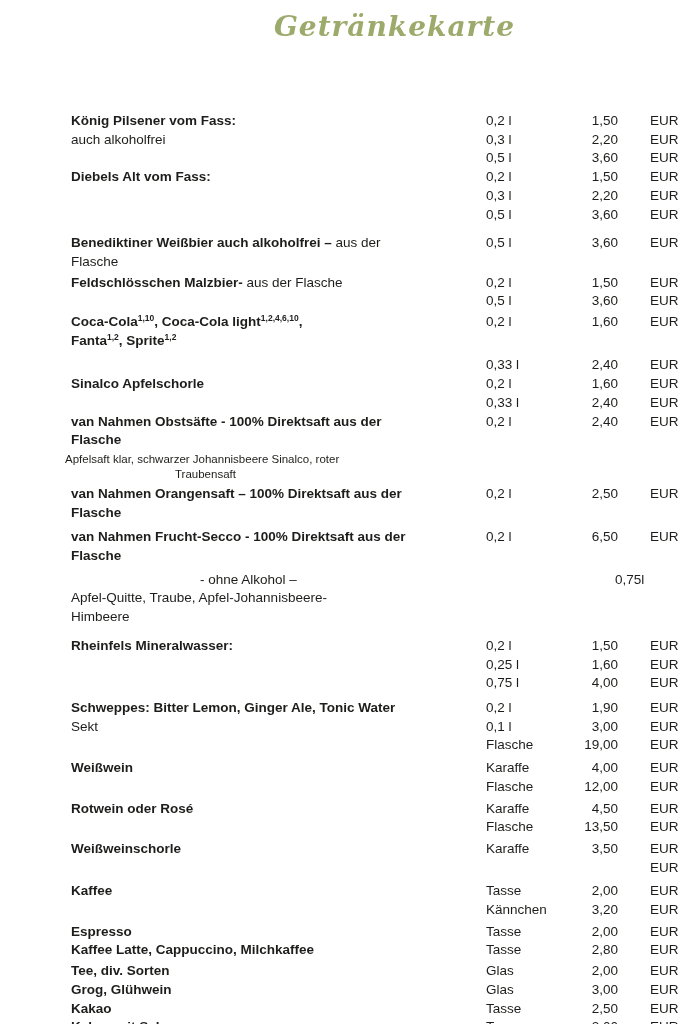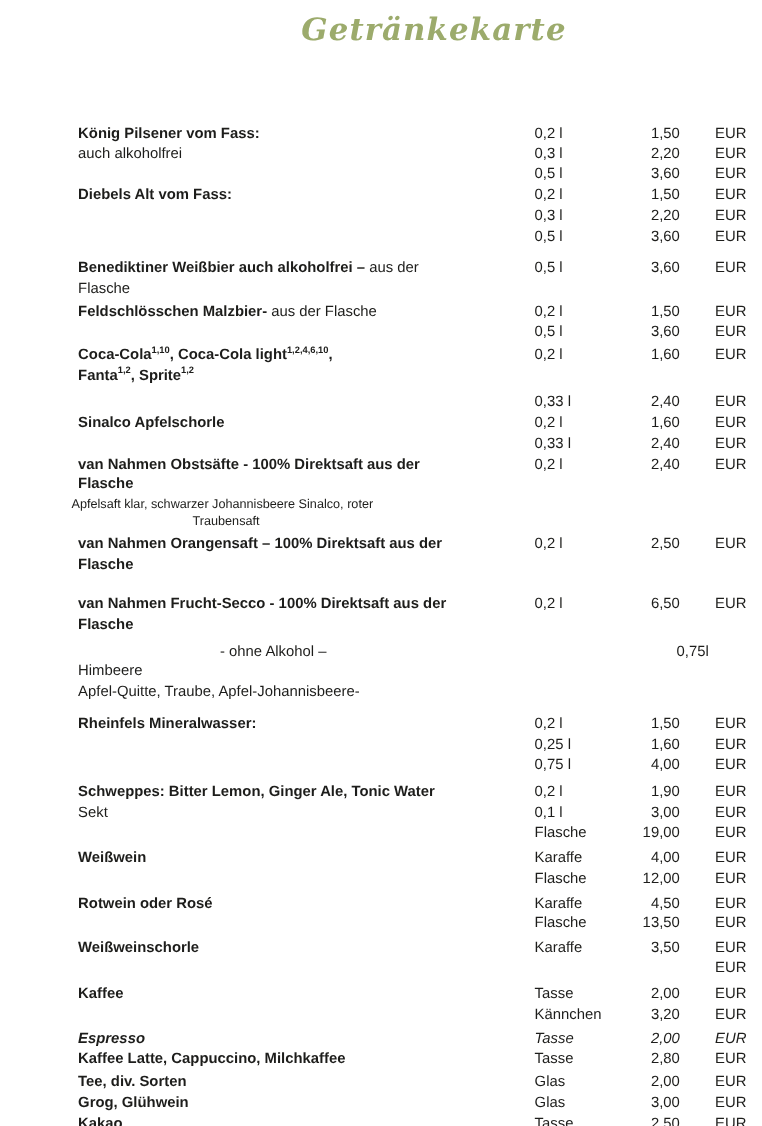--- a/index.html
+++ b/index.html
@@ -204,45 +204,45 @@
     <div class="c-vol">0,2 l</div>
     <div class="c-price">2,50</div>
     <div class="c-cur">EUR</div>
   </div>
     <div class="row">
     <div class="c-item"><span class="b fmt">Flasche</span><span class="r fmt"></span></div>
     <div class="c-vol"></div>
     <div class="c-price"></div>
     <div class="c-cur"></div>
   </div>
-    <div class="row" style="margin-top: 18px;">
+    <div class="row" style="margin-top: 6px;">
     <div class="c-item"><span class="b fmt">van Nahmen Frucht-Secco - 100% Direktsaft aus der</span><span class="r fmt"></span></div>
     <div class="c-vol">0,2 l</div>
     <div class="c-price">6,50</div>
     <div class="c-cur">EUR</div>
   </div>
     <div class="row">
     <div class="c-item"><span class="b fmt">Flasche</span><span class="r fmt"></span></div>
     <div class="c-vol"></div>
     <div class="c-price"></div>
     <div class="c-cur"></div>
   </div>
     <div class="row indent-center" style="margin-top: 5px;">
     <div class="c-item"><span class="b fmt"></span><span class="r fmt">- ohne Alkohol –</span></div>
     <div class="c-vol">0,75l</div>
 
   </div>
     <div class="row">
+    <div class="c-item"><span class="b fmt"></span><span class="r fmt">Apfel-Quitte, Traube, Apfel-Johannisbeere-</span></div>
+    <div class="c-vol"></div>
+    <div class="c-price"></div>
+    <div class="c-cur"></div>
+  </div>
+    <div class="row">
     <div class="c-item"><span class="b fmt"></span><span class="r fmt">Himbeere</span></div>
-    <div class="c-vol"></div>
-    <div class="c-price"></div>
-    <div class="c-cur"></div>
-  </div>
-    <div class="row">
-    <div class="c-item"><span class="b fmt"></span><span class="r fmt">Apfel-Quitte, Traube, Apfel-Johannisbeere-</span></div>
     <div class="c-vol"></div>
     <div class="c-price"></div>
     <div class="c-cur"></div>
   </div>
     <div class="row" style="margin-top: 10px;">
     <div class="c-item"><span class="b fmt">Rheinfels Mineralwasser:</span><span class="r fmt"></span></div>
     <div class="c-vol">0,2 l</div>
     <div class="c-price">1,50</div>
     <div class="c-cur">EUR</div>
   </div>
@@ -317,21 +317,21 @@
     <div class="c-vol">Tasse</div>
     <div class="c-price">2,00</div>
     <div class="c-cur">EUR</div>
   </div>
     <div class="row">
     <div class="c-item"><span class="b fmt"></span><span class="r fmt"></span></div>
     <div class="c-vol">Kännchen</div>
     <div class="c-price">3,20</div>
     <div class="c-cur">EUR</div>
   </div>
-    <div class="row" style="margin-top: 3px; font-style: italic;">
+    <div class="row" style="margin-top: 3px;">
     <div class="c-item"><span class="b fmt">Espresso</span><span class="r fmt"></span></div>
     <div class="c-vol">Tasse</div>
     <div class="c-price">2,00</div>
     <div class="c-cur">EUR</div>
   </div>
     <div class="row">
     <div class="c-item"><span class="b fmt">Kaffee Latte, Cappuccino, Milchkaffee</span><span class="r fmt"></span></div>
     <div class="c-vol">Tasse</div>
     <div class="c-price">2,80</div>
     <div class="c-cur">EUR</div>

